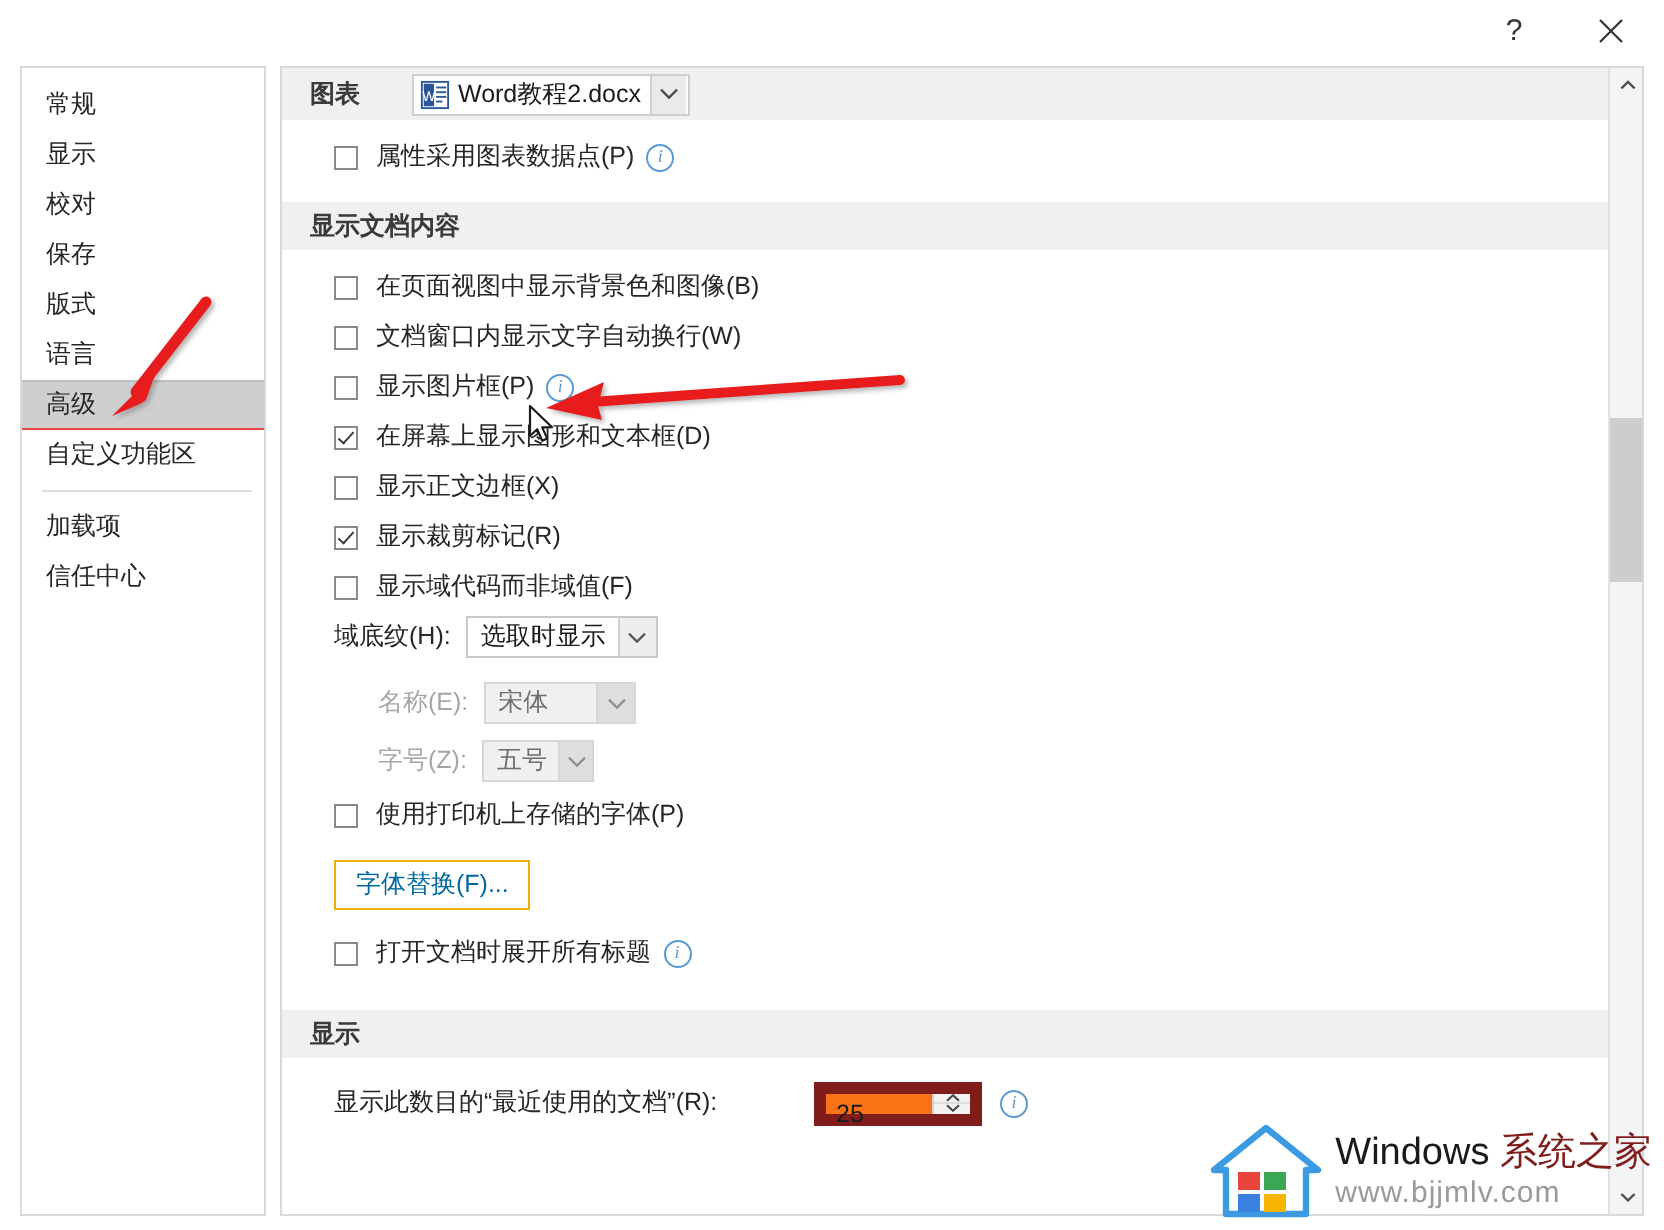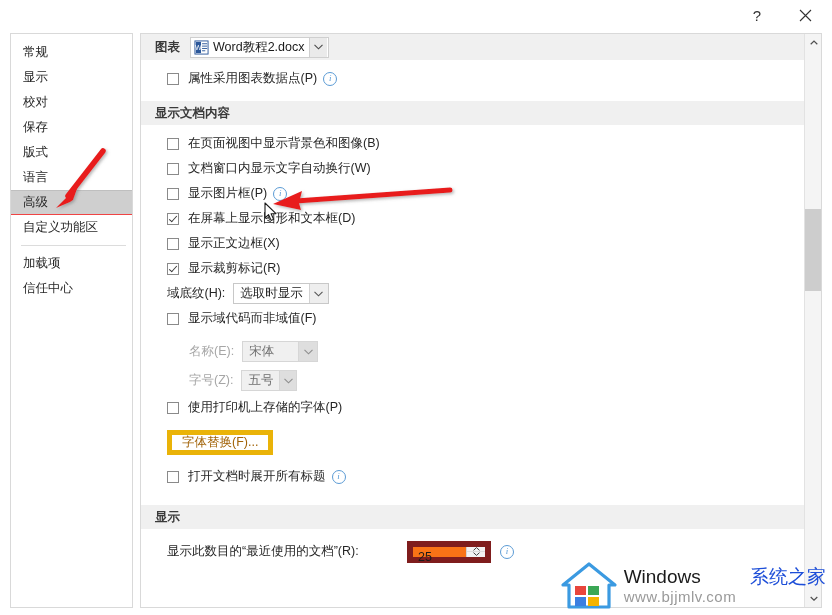--- a/index.html
+++ b/index.html
@@ -113,20 +113,21 @@
     line-height: 24px;
     font-size: 12.5px;
     font-weight: bold;
     color: #3a3a3a;
     padding-left: 14px;
     margin: 0;
   }
   .band.top-band {
     display:flex; align-items:center; padding-left:14px;
     height: 26px;
+    gap: 16px;
   }
   .band-label { font-weight:bold; margin-right:10px; }
 
   
   .doc-chip {
     display: inline-flex;
     align-items: center;
     background: #ffffff;
     border: 1px solid #cfcfcf;
     height: 19px;
@@ -221,24 +222,24 @@
   .field-label.dis { color:#a6a6a6; }
 
   
   .pbtn {
     display: inline-flex;
     align-items: center;
     justify-content: center;
     height: 25px;
     min-width: 92px;
     padding: 0 10px;
-    border: 5px solid #eab308;
-    background: #ffffff;
-    font-size: 12.5px;
-    color: #a16207;
+    border: 1px solid #eab308;
+    background: #ffffff;
+    font-size: 12.5px;
+    color: #0369a1;
     box-sizing: border-box;
     text-align: center;
   }
   .btn-row { padding-left: 26px; height: 32px; display: flex; align-items: center; }
 
   
   .spin {
     display: inline-flex;
     border: 6px solid #7f1d1d;
     height: 22px;
@@ -311,21 +312,21 @@
   .watermark {
     position: absolute;
     right: 6px; bottom: 4px;
     display: flex;
     align-items: center;
     pointer-events: none;
   }
   .wm-logo { width: 58px; height: 50px; flex: none; }
   .wm-text { margin-left: 6px; }
   .wm-line1 { font-size: 19px; color: #1a1a1a; line-height: 22px; white-space: nowrap; }
-  .wm-line1 .cn { color: #1d4ed8; margin-left: 44px; }
+  .wm-line1 .cn { color: #7f1d1d; }
   .wm-line2 { font-size: 15px; color: #9a9a9a; line-height: 18px; letter-spacing: .5px; }
 </style>
 </head>
 <body>
 
 <div class="titlebar">
   <div class="title-text">Word 选项</div>
   <div class="win-btn btn-help">
     <span>?</span>
   </div>
@@ -415,35 +416,35 @@
     <div class="row">
       <span class="cb"></span>
       <span class="lbl">显示正文边框(X)</span>
     </div>
 
     <div class="row">
       <span class="cb checked"></span>
       <span class="lbl">显示裁剪标记(R)</span>
     </div>
 
+    <div class="row">
+      <span class="cb"></span>
+      <span class="lbl">显示域代码而非域值(F)</span>
+    </div>
+
     <div class="row" style="padding-left:26px;">
       <span class="field-label">域底纹(H):</span>
       <span class="combo">
         <span class="cval">选取时显示</span>
         <span class="carrow">
           <svg width="9" height="6" viewBox="0 0 9 6">
             <path d="M0.5 0.8 L4.5 4.8 L8.5 0.8" stroke="#555" stroke-width="1.1" fill="none"></path>
           </svg>
         </span>
       </span>
-    </div>
-
-    <div class="row">
-      <span class="cb"></span>
-      <span class="lbl">显示域代码而非域值(F)</span>
     </div>
 
     <div class="gap-sm"></div>
 
 
     <div class="row indent2" style="height:29px;">
       <span class="field-label dis">名称(E):</span>
       <span class="combo dis" style="width:76px;">
         <span class="cval" style="flex:1;">宋体</span>
         <span class="carrow">

